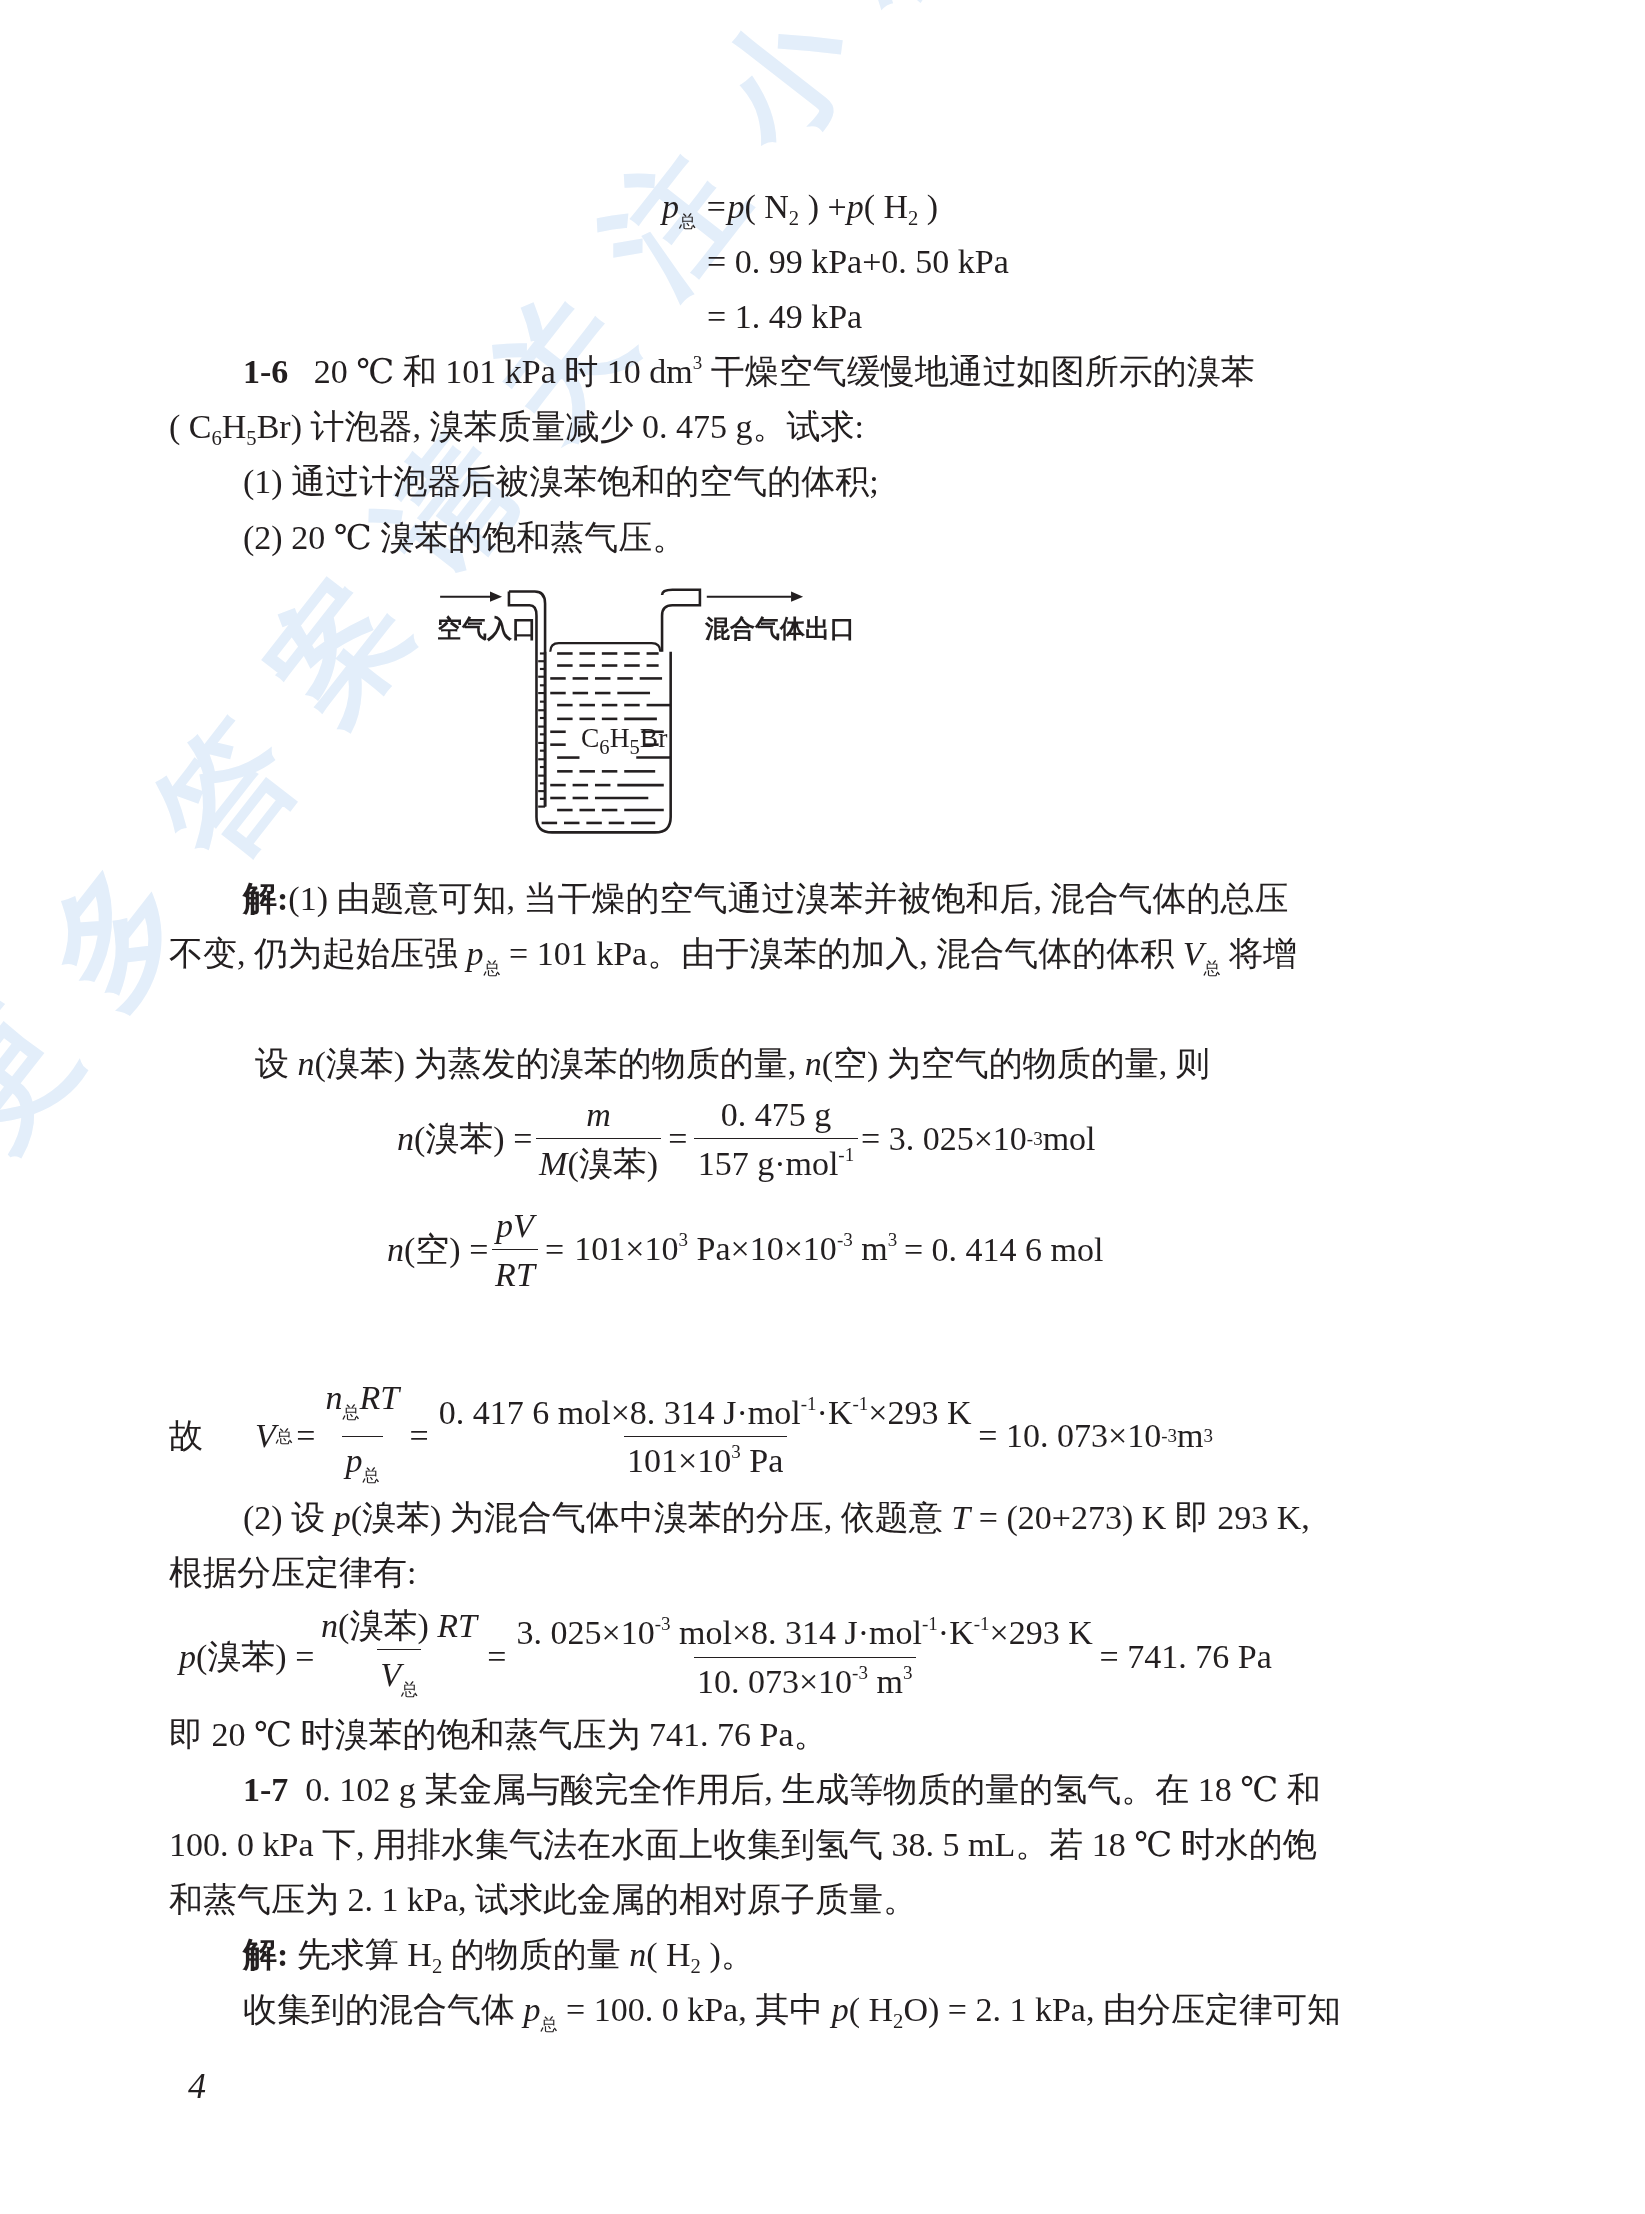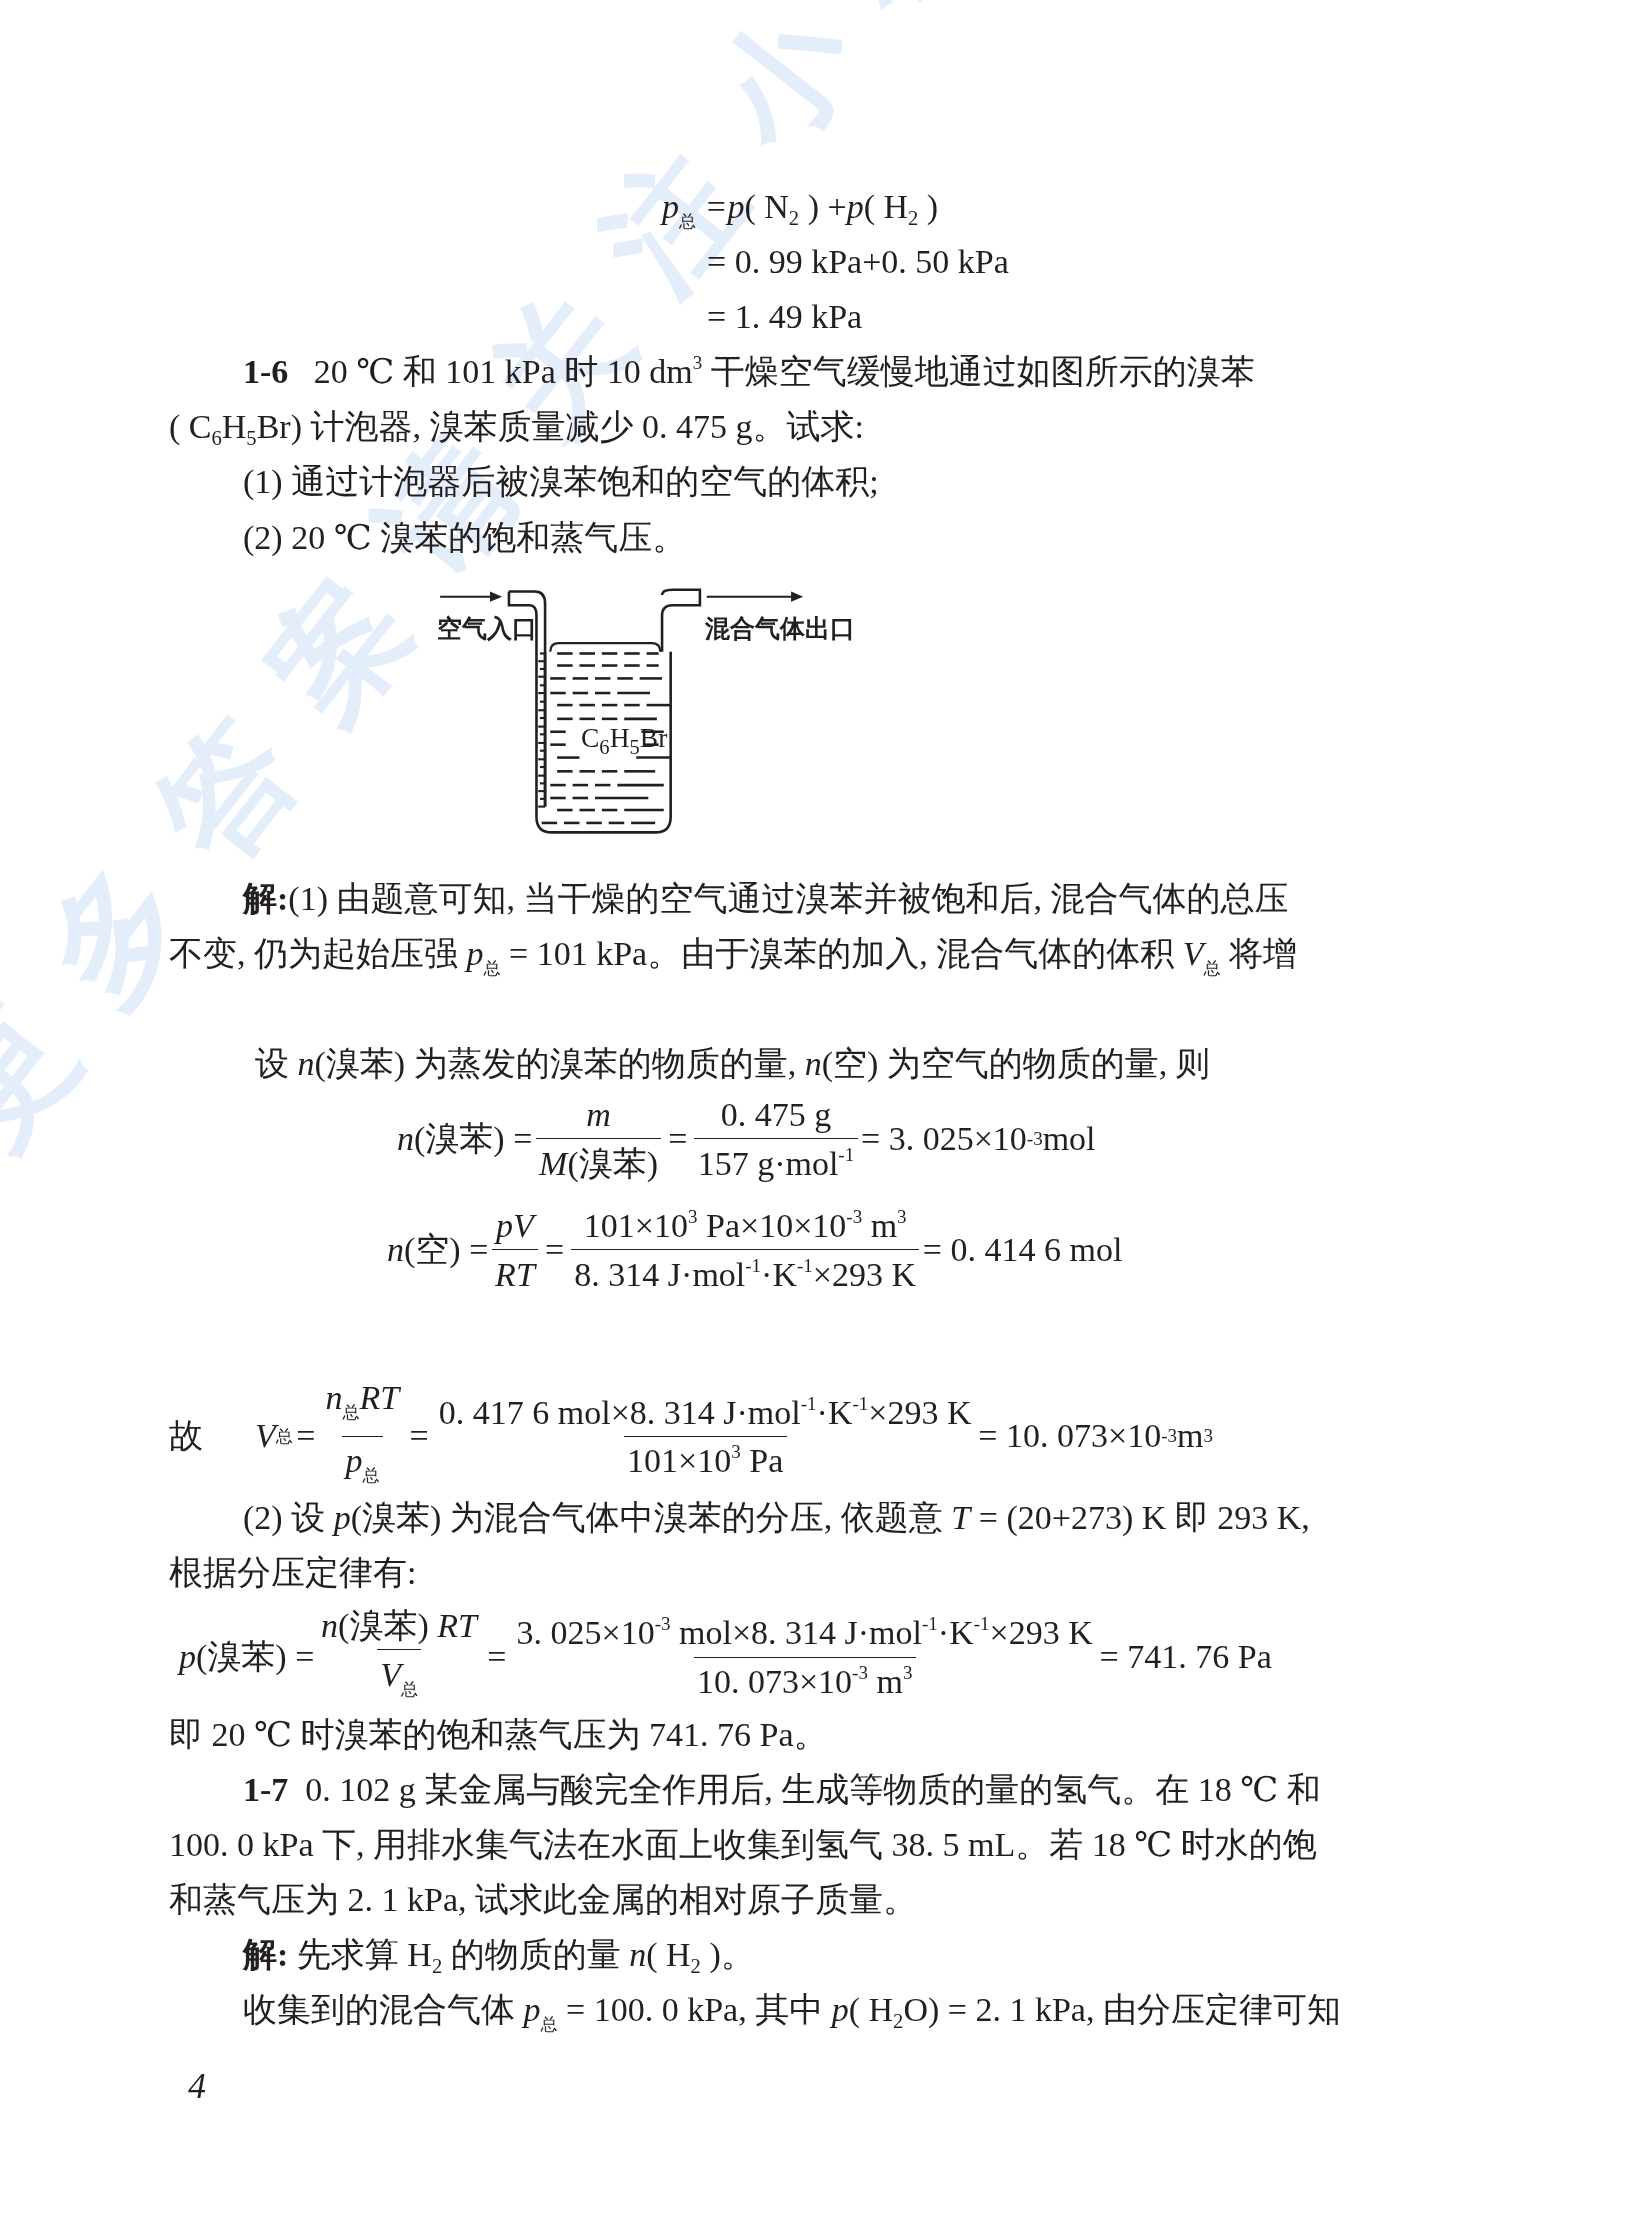--- a/index.html
+++ b/index.html
@@ -193,21 +193,20 @@
   <div class="abs eq" style="left:387px; top:1205px;">
     <i>n</i>
       <span>(空) =</span>
     <span class="frac">
         <span class="num"><i>pV</i></span>
         <span class="den"><i>RT</i></span>
       </span>
     <span class="op">=</span>
     <span class="frac">
       <span class="num"><span>101×10</span><sup>3</sup><span> Pa×10×10</span><sup>-3</sup><span> m</span><sup>3</sup></span>
-      <span class="den"><span>8. 314 J·mol</span><sup>-1</sup><span>·K</span><sup>-1</sup><span>×293 K</span></span>
     </span>
     <span>= 0. 414 6 mol</span>
   </div>
 
 
   <div class="abs eq" style="left:169px; top:1377px;">
     <span style="margin-right:52px;">故</span>
     <i>V</i>
       <span class="zong">总</span>
       <span class="op">=</span>

